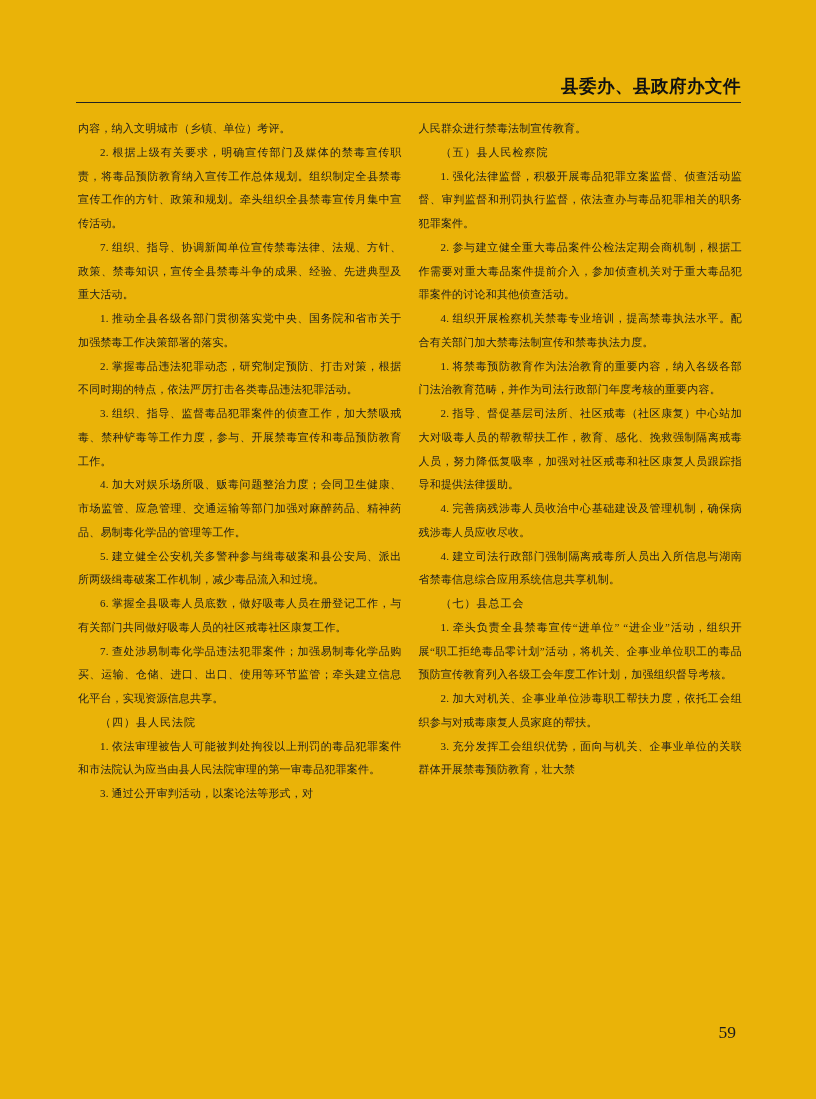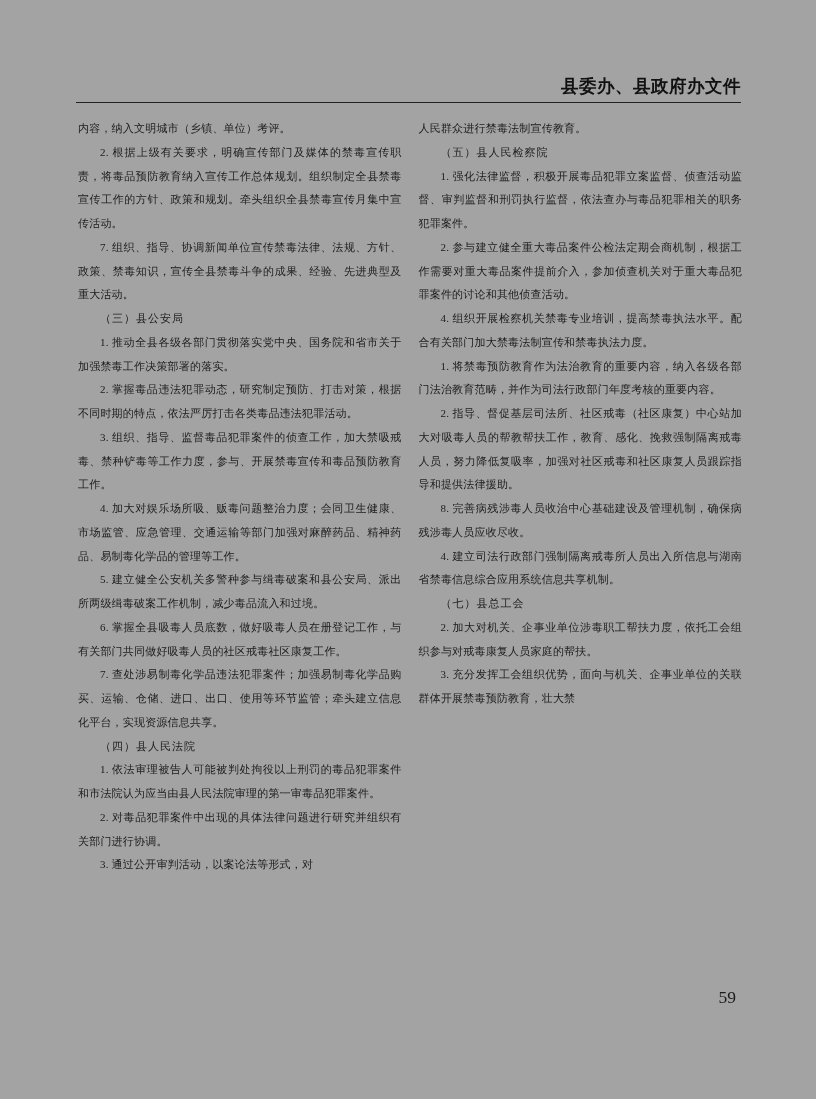--- a/index.html
+++ b/index.html
@@ -5,21 +5,21 @@
   html, body {
     margin: 0;
     padding: 0;
     background: #e8e8e8;
   }
   .page {
     position: relative;
     width: 816px;
     height: 1099px;
     margin: 0 auto;
-    background: #a3a3a3;
+    background: #eab308;
     overflow: hidden;
     font-family: "Liberation Serif", serif;
     color: #1c1c1c;
   }
   .doc-header {
     position: absolute;
     top: 74px;
     left: 76px;
     width: 665px;
     text-align: right;
@@ -61,21 +61,21 @@
   }
   .column p.continuation {
     text-indent: 0;
   }
   .column p.heading {
     text-indent: 2em;
     letter-spacing: 1px;
   }
   .page-number {
     position: absolute;
-    top: 987px;
+    top: 1022px;
     left: 76px;
     width: 660px;
     text-align: right;
     font-size: 17.5px;
     color: #1c1c1c;
   }
 </style>
 </head>
 <body>
 
@@ -83,44 +83,43 @@
 
   <div class="doc-header">县委办、县政府办文件</div>
 
   <div class="header-rule"></div>
 
   <div class="content">
     <div class="column" id="col-left">
         <p class="continuation">内容，纳入文明城市（乡镇、单位）考评。</p>
         <p class="body">2. 根据上级有关要求，明确宣传部门及媒体的禁毒宣传职责，将毒品预防教育纳入宣传工作总体规划。组织制定全县禁毒宣传工作的方针、政策和规划。牵头组织全县禁毒宣传月集中宣传活动。</p>
         <p class="body">7. 组织、指导、协调新闻单位宣传禁毒法律、法规、方针、政策、禁毒知识，宣传全县禁毒斗争的成果、经验、先进典型及重大活动。</p>
-        <p class="heading">（三）县公安局</p>
         <p class="body">1. 推动全县各级各部门贯彻落实党中央、国务院和省市关于加强禁毒工作决策部署的落实。</p>
         <p class="body">2. 掌握毒品违法犯罪动态，研究制定预防、打击对策，根据不同时期的特点，依法严厉打击各类毒品违法犯罪活动。</p>
         <p class="body">3. 组织、指导、监督毒品犯罪案件的侦查工作，加大禁吸戒毒、禁种铲毒等工作力度，参与、开展禁毒宣传和毒品预防教育工作。</p>
         <p class="body">4. 加大对娱乐场所吸、贩毒问题整治力度；会同卫生健康、市场监管、应急管理、交通运输等部门加强对麻醉药品、精神药品、易制毒化学品的管理等工作。</p>
         <p class="body">5. 建立健全公安机关多警种参与缉毒破案和县公安局、派出所两级缉毒破案工作机制，减少毒品流入和过境。</p>
         <p class="body">6. 掌握全县吸毒人员底数，做好吸毒人员在册登记工作，与有关部门共同做好吸毒人员的社区戒毒社区康复工作。</p>
         <p class="body">7. 查处涉易制毒化学品违法犯罪案件；加强易制毒化学品购买、运输、仓储、进口、出口、使用等环节监管；牵头建立信息化平台，实现资源信息共享。</p>
         <p class="heading">（四）县人民法院</p>
         <p class="body">1. 依法审理被告人可能被判处拘役以上刑罚的毒品犯罪案件和市法院认为应当由县人民法院审理的第一审毒品犯罪案件。</p>
-        <p class="body">2. 对毒品犯罪案件中出现的具体法律问题进行研究并组织有关部门进行协调。</p>
         <p class="body">3. 通过公开审判活动，以案论法等形式，对</p>
       </div>
     <div class="column" id="col-right">
         <p class="continuation">人民群众进行禁毒法制宣传教育。</p>
         <p class="heading">（五）县人民检察院</p>
         <p class="body">1. 强化法律监督，积极开展毒品犯罪立案监督、侦查活动监督、审判监督和刑罚执行监督，依法查办与毒品犯罪相关的职务犯罪案件。</p>
         <p class="body">2. 参与建立健全重大毒品案件公检法定期会商机制，根据工作需要对重大毒品案件提前介入，参加侦查机关对于重大毒品犯罪案件的讨论和其他侦查活动。</p>
         <p class="body">4. 组织开展检察机关禁毒专业培训，提高禁毒执法水平。配合有关部门加大禁毒法制宣传和禁毒执法力度。</p>
         <p class="body">1. 将禁毒预防教育作为法治教育的重要内容，纳入各级各部门法治教育范畴，并作为司法行政部门年度考核的重要内容。</p>
         <p class="body">2. 指导、督促基层司法所、社区戒毒（社区康复）中心站加大对吸毒人员的帮教帮扶工作，教育、感化、挽救强制隔离戒毒人员，努力降低复吸率，加强对社区戒毒和社区康复人员跟踪指导和提供法律援助。</p>
-        <p class="body">8. 完善病残涉毒人员收治中心基础建设及管理机制，确保病残涉毒人员应收尽收。</p>
+        <p class="body">4. 完善病残涉毒人员收治中心基础建设及管理机制，确保病残涉毒人员应收尽收。</p>
         <p class="body">4. 建立司法行政部门强制隔离戒毒所人员出入所信息与湖南省禁毒信息综合应用系统信息共享机制。</p>
         <p class="heading">（七）县总工会</p>
+        <p class="body">1. 牵头负责全县禁毒宣传“进单位” “进企业”活动，组织开展“职工拒绝毒品零计划”活动，将机关、企事业单位职工的毒品预防宣传教育列入各级工会年度工作计划，加强组织督导考核。</p>
         <p class="body">2. 加大对机关、企事业单位涉毒职工帮扶力度，依托工会组织参与对戒毒康复人员家庭的帮扶。</p>
         <p class="body">3. 充分发挥工会组织优势，面向与机关、企事业单位的关联群体开展禁毒预防教育，壮大禁</p>
       </div>
   </div>
 
   <div class="page-number">59</div>
 
 </div>
 
 </body></html>

